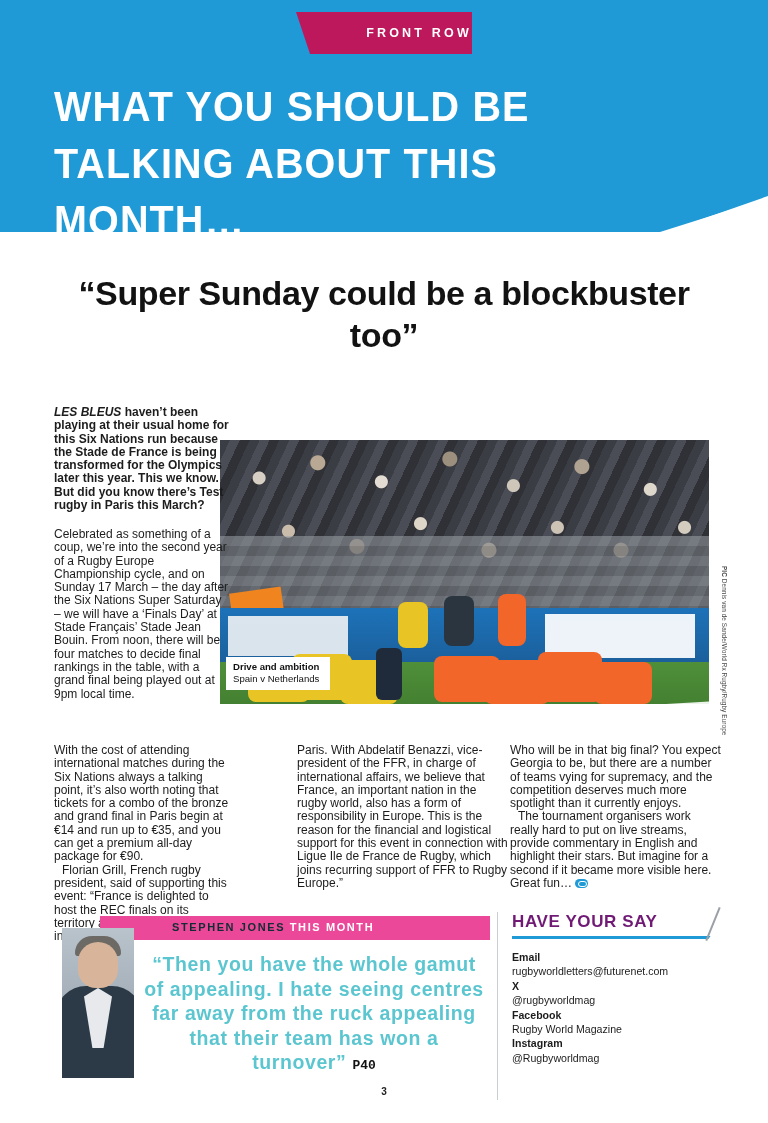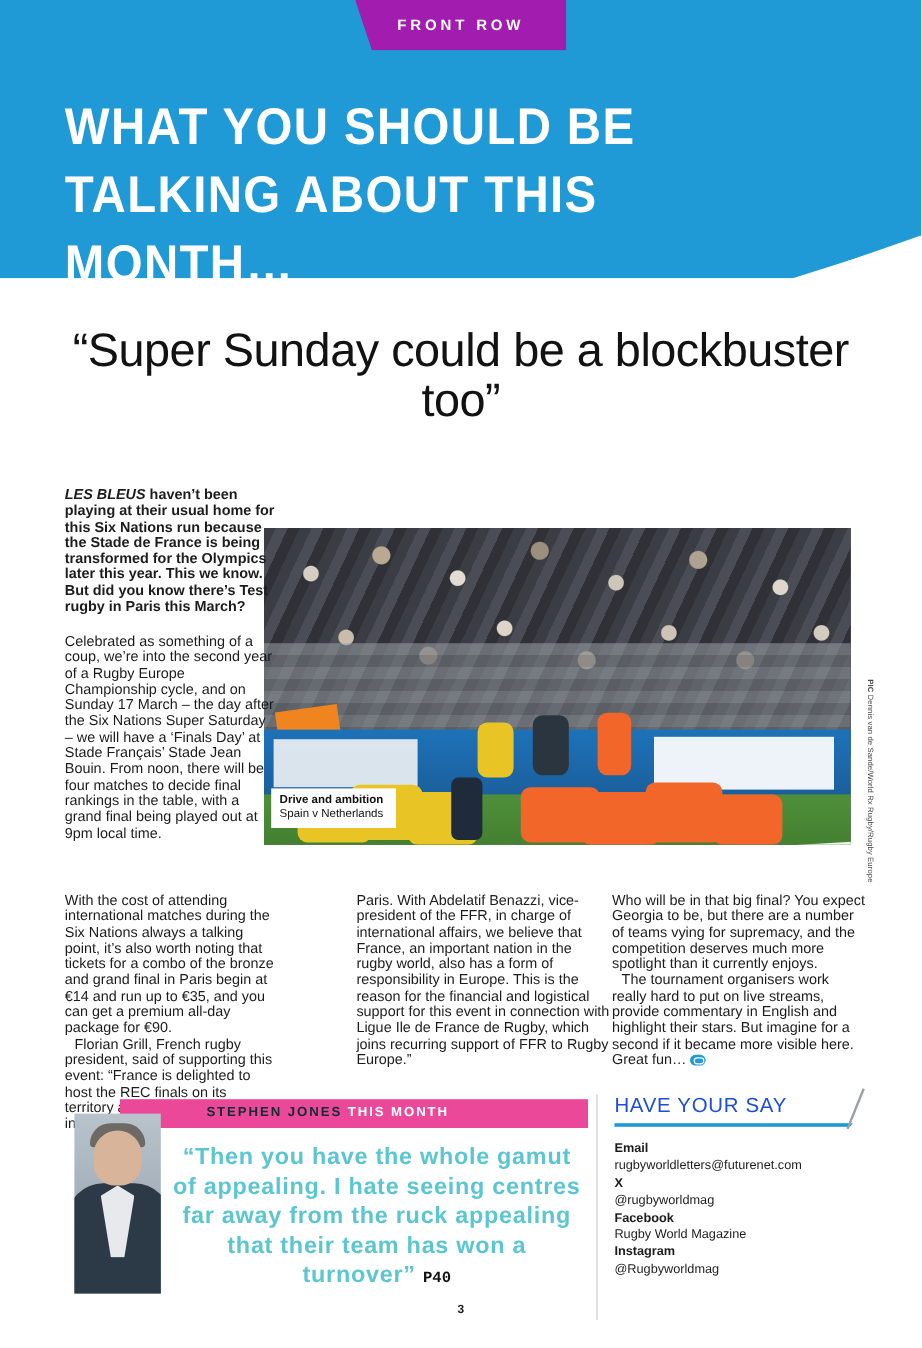--- a/index.html
+++ b/index.html
@@ -17,24 +17,24 @@
     background: #1f9ad6;
     clip-path: polygon(0 0, 768px 0, 768px 198px, 660px 232px, 0 232px);
   }
   .white-wedge {
     position: absolute; right: 0; top: 196px; width: 120px; height: 42px;
     background: #ffffff;
     clip-path: polygon(100% 0, 100% 100%, 0 100%);
   }
 
   .front-row-tab {
-    position: absolute; left: 296px; top: 0; width: 176px; height: 42px;
-    background: #a21caf;
+    position: absolute; left: 296px; top: 12px; width: 176px; height: 42px;
+    background: #be185d;
     clip-path: polygon(0 0, 100% 0, 100% 100%, 14px 100%);
-    display: flex; align-items: center; justify-content: center;
+    display: flex; align-items: center; justify-content: flex-end;
   }
   .front-row-tab span {
     color: #ffffff; font-weight: 700; font-size: 12.5px;
     letter-spacing: 3.2px; text-transform: uppercase;
   }
 
   .kicker-title {
     position: absolute; left: 54px; top: 78px; width: 640px;
     color: #ffffff;
     font-family: "Liberation Sans Narrow", "Liberation Sans", sans-serif;
@@ -44,22 +44,22 @@
     letter-spacing: 1.2px;
     text-transform: uppercase;
     transform: scaleX(0.92);
     transform-origin: left top;
   }
 
   
   .headline {
     position: absolute; left: 54px; top: 272px; width: 660px;
     text-align: center;
-    font-weight: 400;
-    font-size: 39px;
+    font-weight: 700;
+    font-size: 34px;
     line-height: 42px;
     letter-spacing: -0.4px;
     color: #121212;
   }
 
   
   .photo {
     position: absolute; left: 220px; top: 404px; width: 489px; height: 264px;
     overflow: hidden;
     background: linear-gradient(#7d7f86, #56585e);
@@ -205,21 +205,21 @@
   }
   .sj-quote .pg { color: #111; font-size: 13px; letter-spacing: 0; font-family: Liberation Mono, monospace; }
 
   
   .hys-divider {
     position: absolute; left: 497px; top: 912px; width: 1px; height: 188px;
     background: #c9ced3;
   }
   .hys-title {
     position: absolute; left: 512px; top: 912px;
-    color: #1d4ed8; font-weight: 400; font-size: 17px; letter-spacing: .6px;
+    color: #701a75; font-weight: 700; font-size: 17px; letter-spacing: .6px;
   }
   .hys-rule {
     position: absolute; left: 512px; top: 936px; width: 202px; height: 3px;
     background: #1f9ad6;
   }
   .hys-rule-slash {
     position: absolute; left: 706px; top: 908px; width: 26px; height: 34px;
     background: #ffffff;
     clip-path: polygon(100% 0, 100% 100%, 0 100%);
   }

